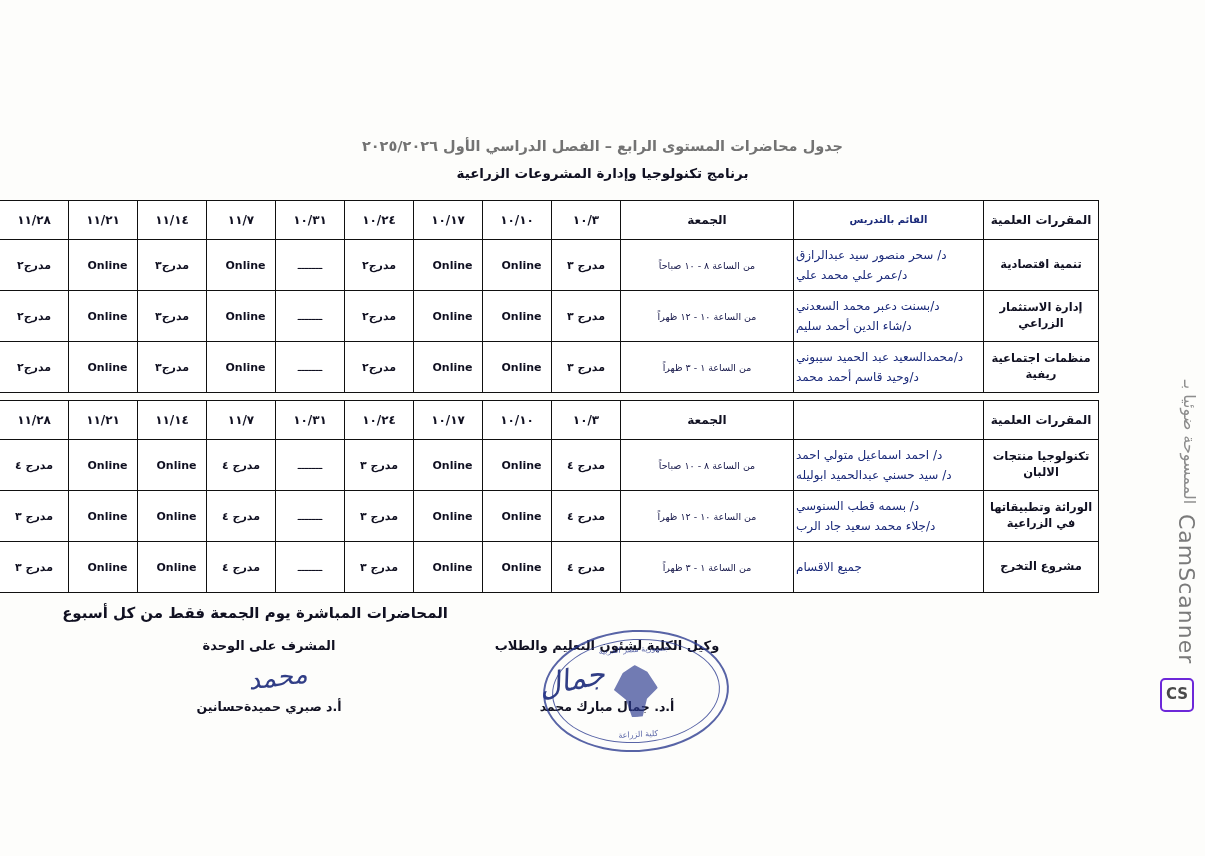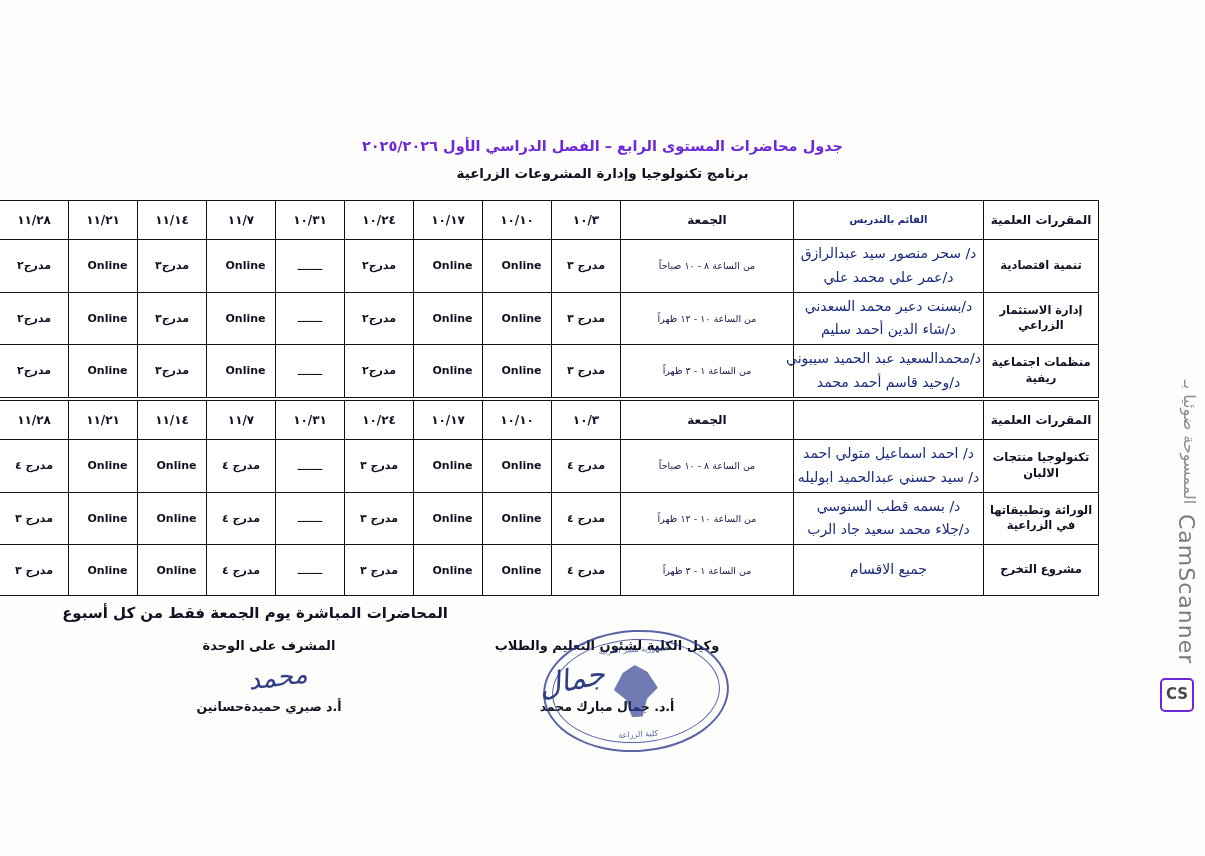--- a/index.html
+++ b/index.html
@@ -79,21 +79,21 @@
   .title-block {
     position: absolute;
     top: 138px;
     left: 0;
     right: 0;
     text-align: center;
   }
   .doc-title {
     font-size: 14.5px;
     font-weight: 700;
-    color: #6d28d9;
+    color: #737373;
     letter-spacing: .2px;
   }
   .doc-subtitle {
     margin-top: 11px;
     font-size: 13.5px;
     font-weight: 700;
     color: #101021;
   }
 
   
@@ -125,23 +125,23 @@
   .col-course   { width: 110px; font-size: 11.5px; font-weight: 700; line-height: 1.35; }
   .col-teacher  { width: 185px; font-size: 9px; color: #1b2a7a; line-height: 1.6; }
   .col-friday   { width: 168px; font-size: 10px; }
   .col-date     { width: 64px; }
 
   .hdr td { height: 34px; font-weight: 700; font-size: 12px; }
   .hdr .col-teacher { color: #1b2a7a; font-size: 10px; font-weight: 700; }
   .row td { height: 46px; }
   .teacher-cell {
     color: #1b2a7a;
-    font-size: 14px;
+    font-size: 12px;
     line-height: 1.7;
-    text-align: center;
+    text-align: left;
   }
   .teacher-cell div { white-space: nowrap; }
   .friday-cell {
     font-size: 9.5px;
     color: #17184a;
   }
   .cell-online { font-size: 11px; font-weight: 700; padding-left: 11px; }
   .cell-hall   { font-size: 11px; font-weight: 700; }
   .cell-dash   { font-size: 12px; letter-spacing: -1px; }
 

